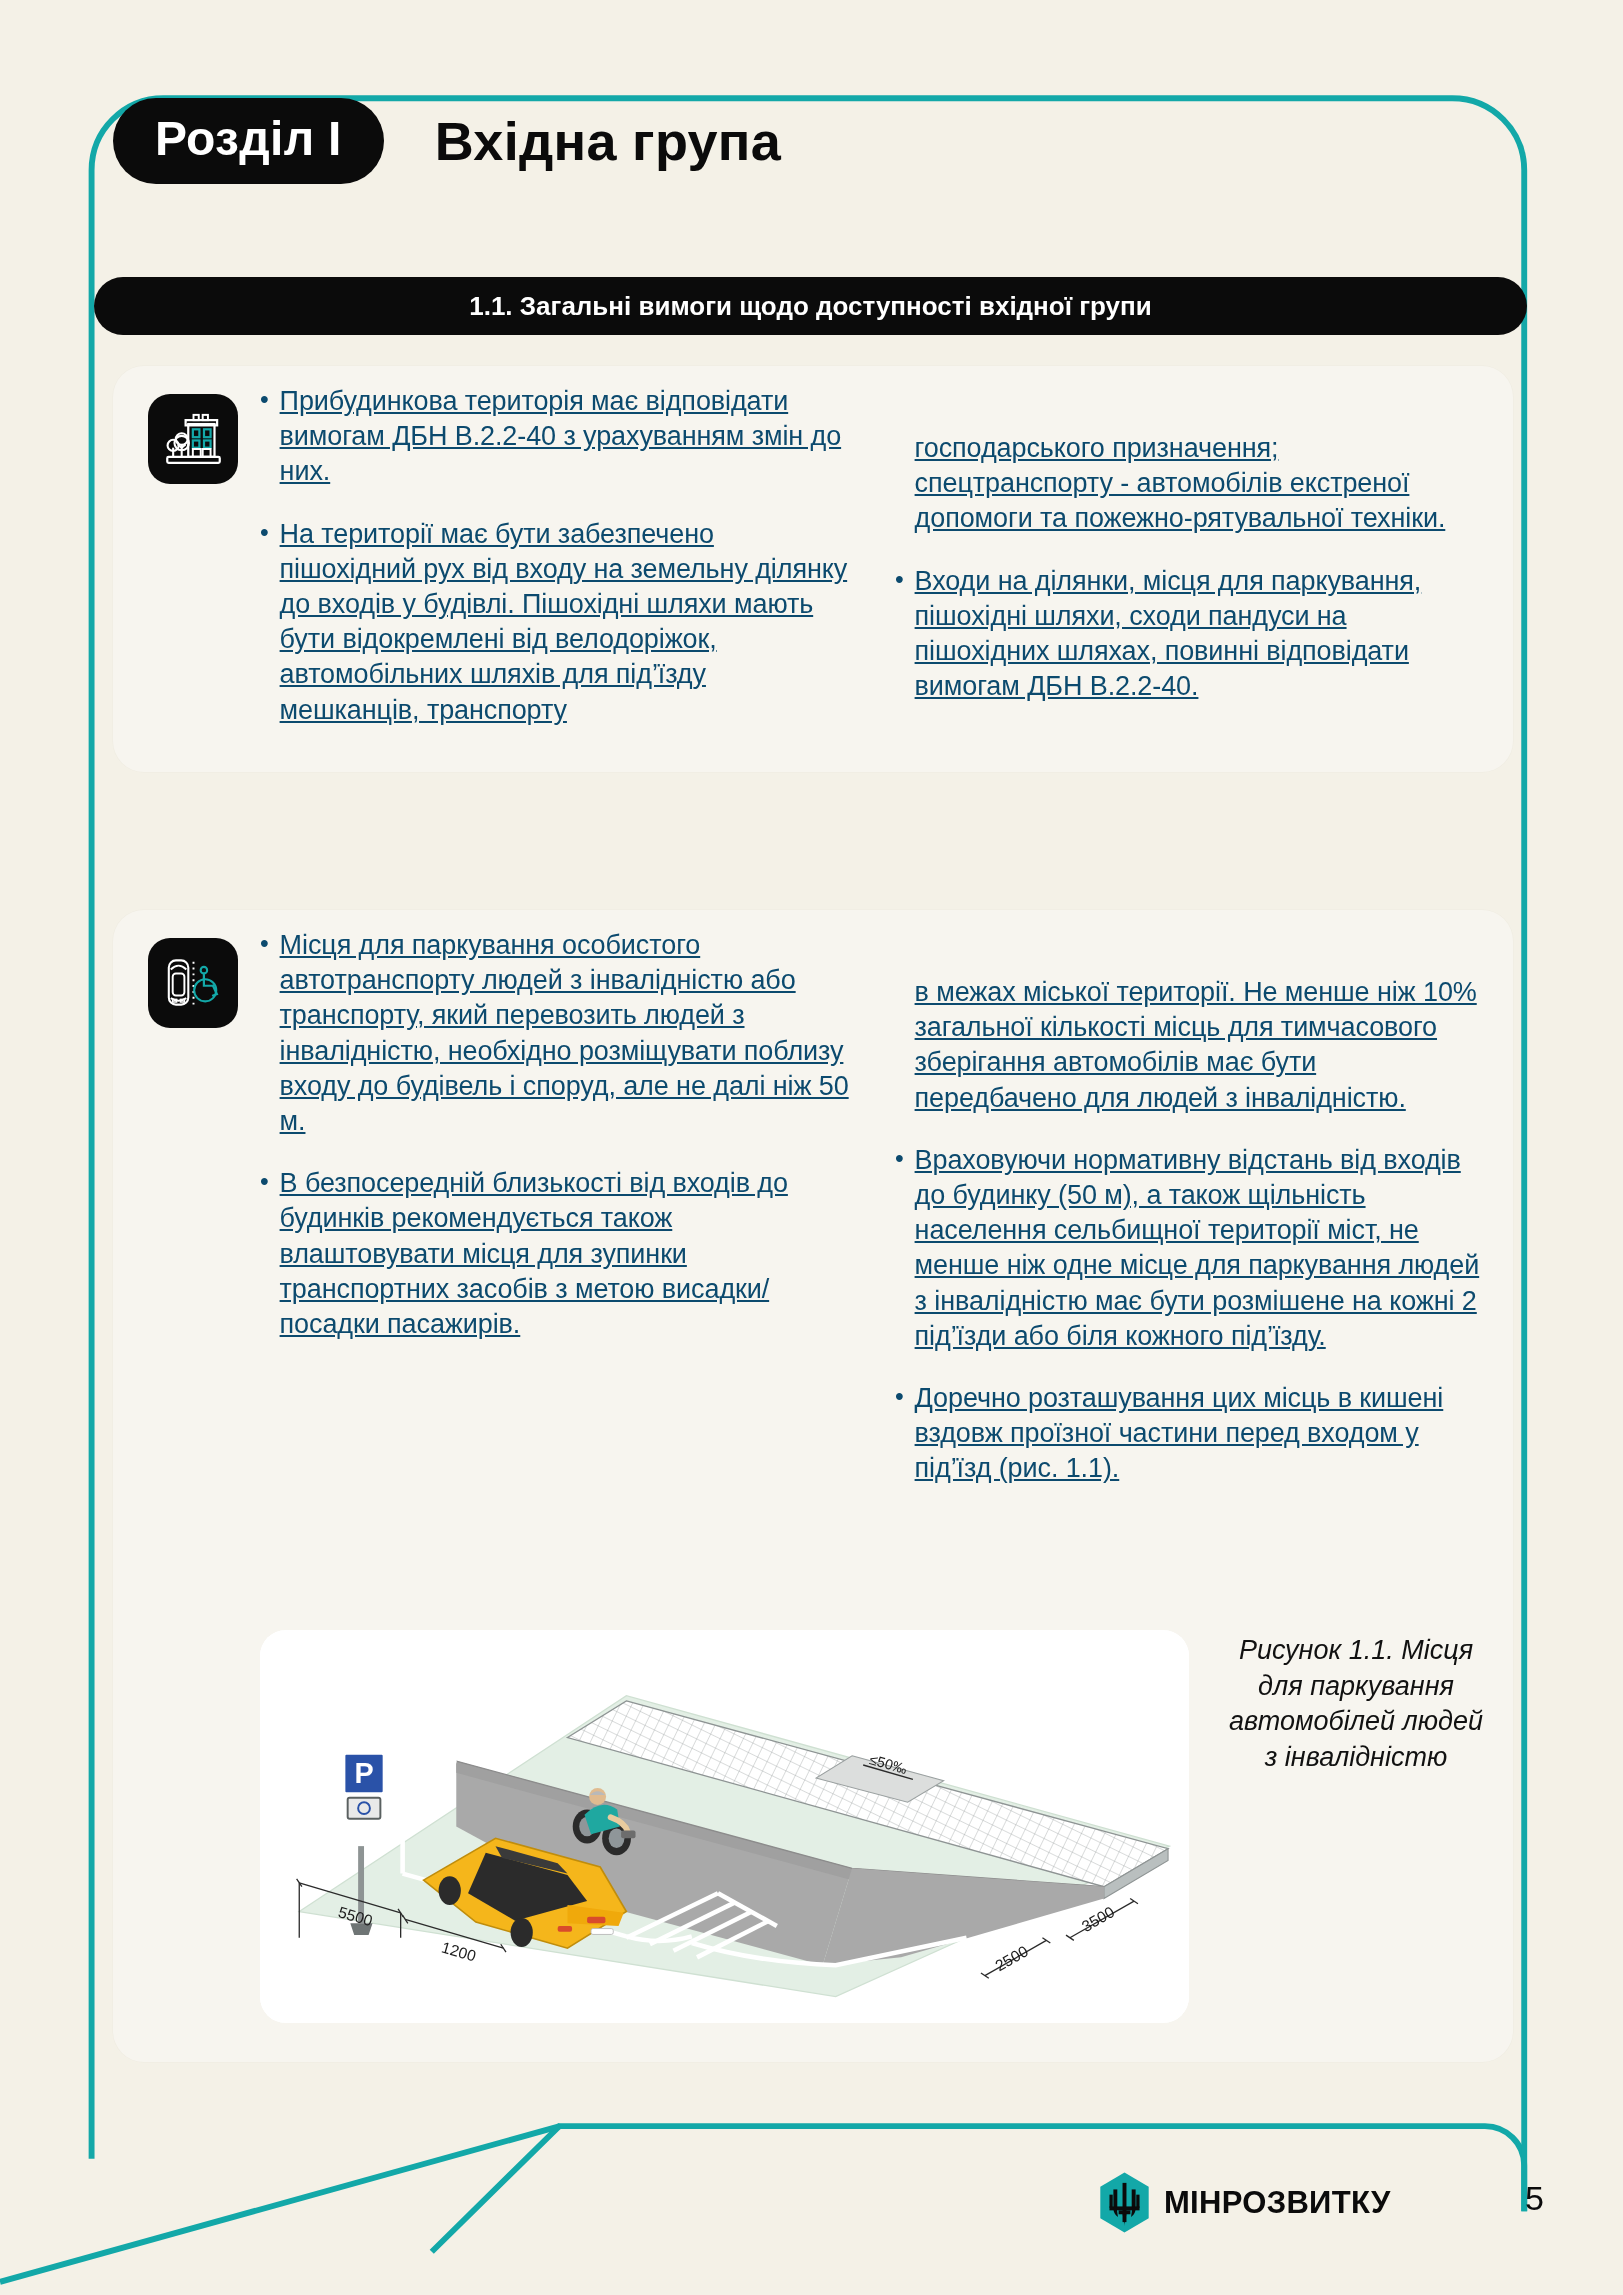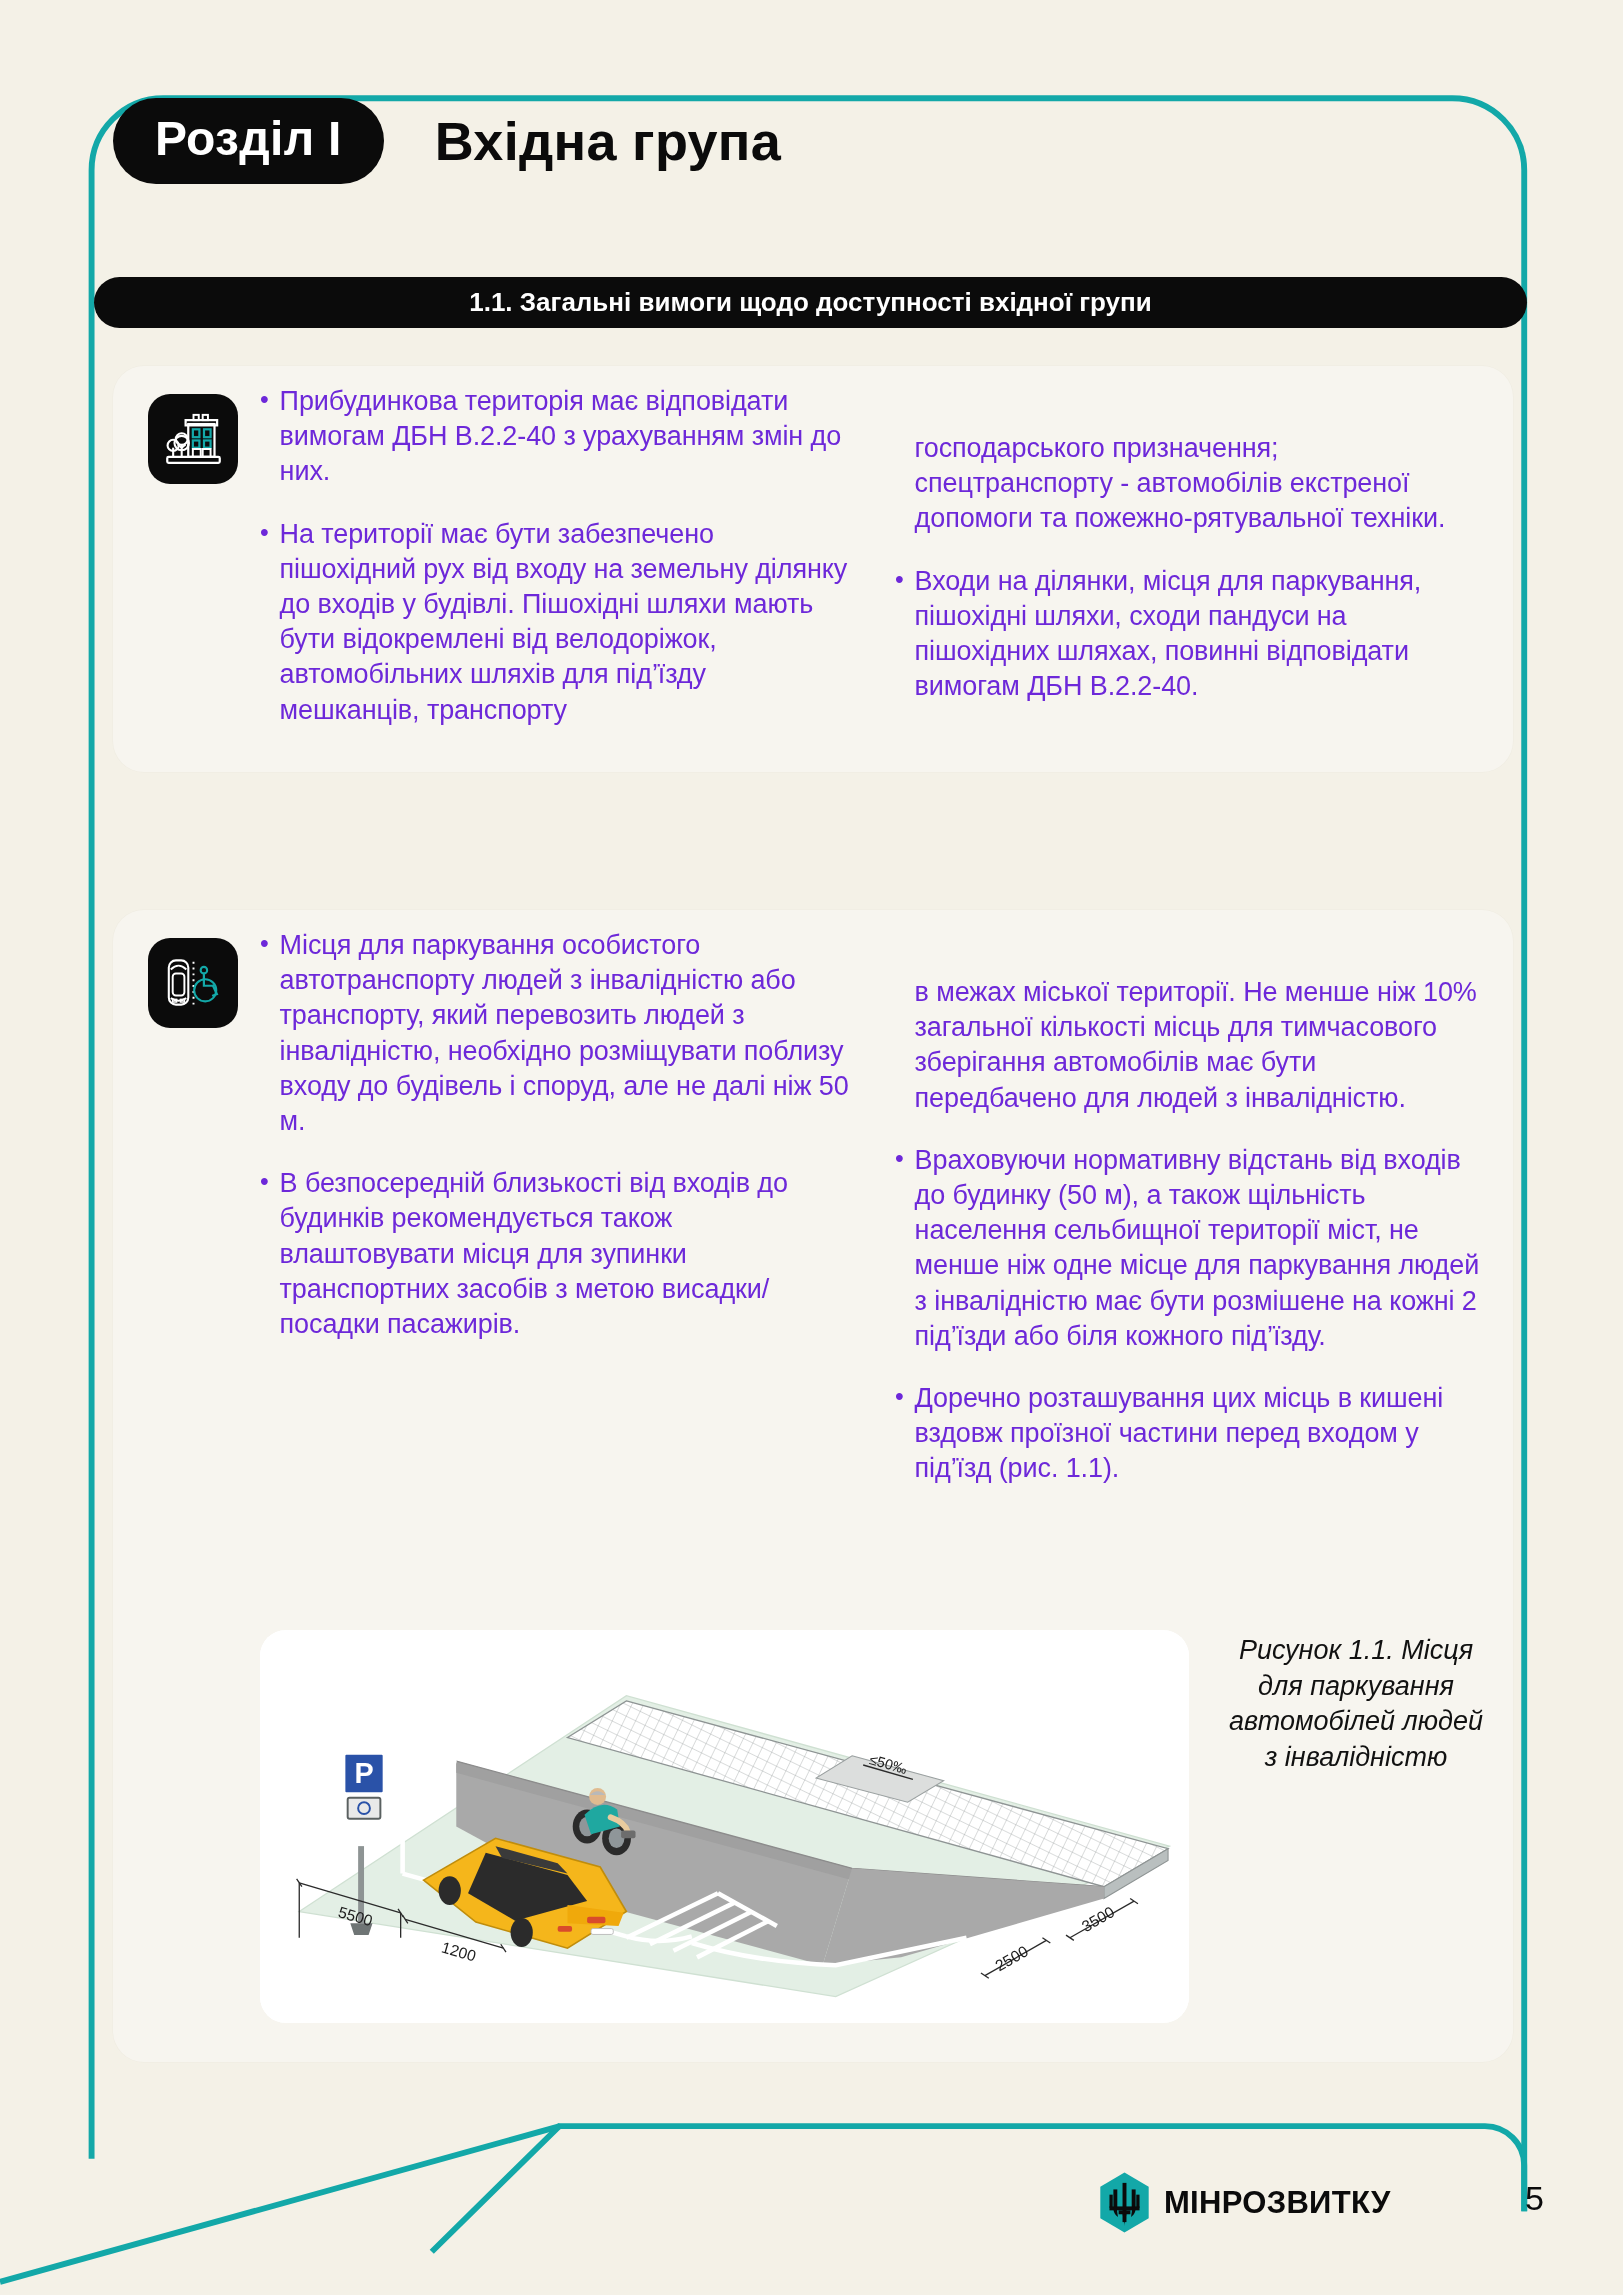--- a/index.html
+++ b/index.html
@@ -63,21 +63,21 @@
     left: 94px;
     width: 1433px;
     background: #0b0b0b;
     border-radius: 65px;
     color: #ffffff;
     font-size: 26px;
     font-weight: 700;
     display: flex;
     align-items: center;
     justify-content: center;
-    height: 51px;
+    height: 58px;
     text-align: center;
     padding: 0 23.6px;
   }
   #bar-1-1 { top: 277px; }
   #bar-1-2 { top: 826px; }
 
   
   .card {
     position: absolute;
     left: 113px;
@@ -121,22 +121,23 @@
   }
   .col { width: 589px; }
 
   ul.bullets { list-style: none; }
   ul.bullets li {
     position: relative;
     padding-left: 19.6px;
     margin-bottom: 27.5px;
     font-size: 27px;
     line-height: 1.30;
-    color: #6d28d9;
+    color: #0c4a6e;
     letter-spacing: -0.1px;
+    text-decoration: underline;
   }
   ul.bullets li:last-child { margin-bottom: 0; }
   ul.bullets li::before {
     content: "•";
     position: absolute;
     left: 0;
     top: -1.3px;
     font-size: 25px;
     line-height: 1.30;
   }

